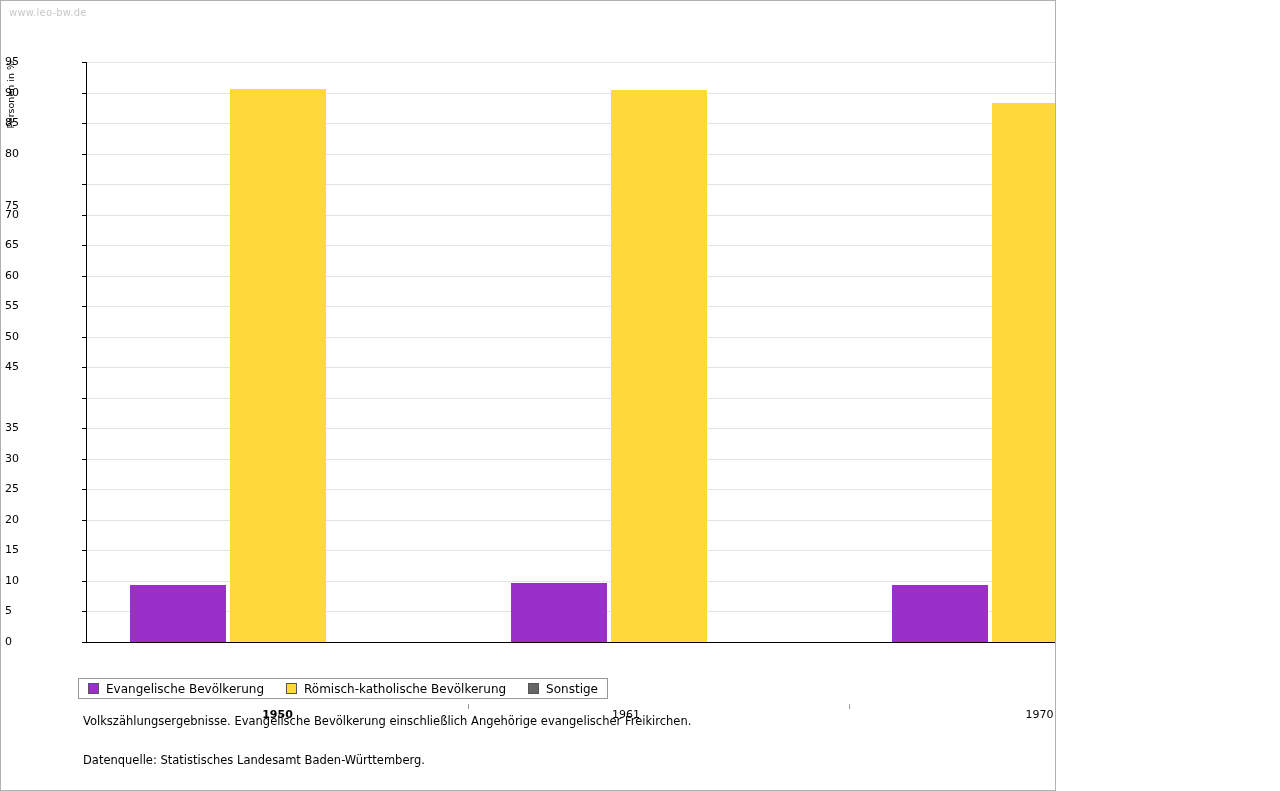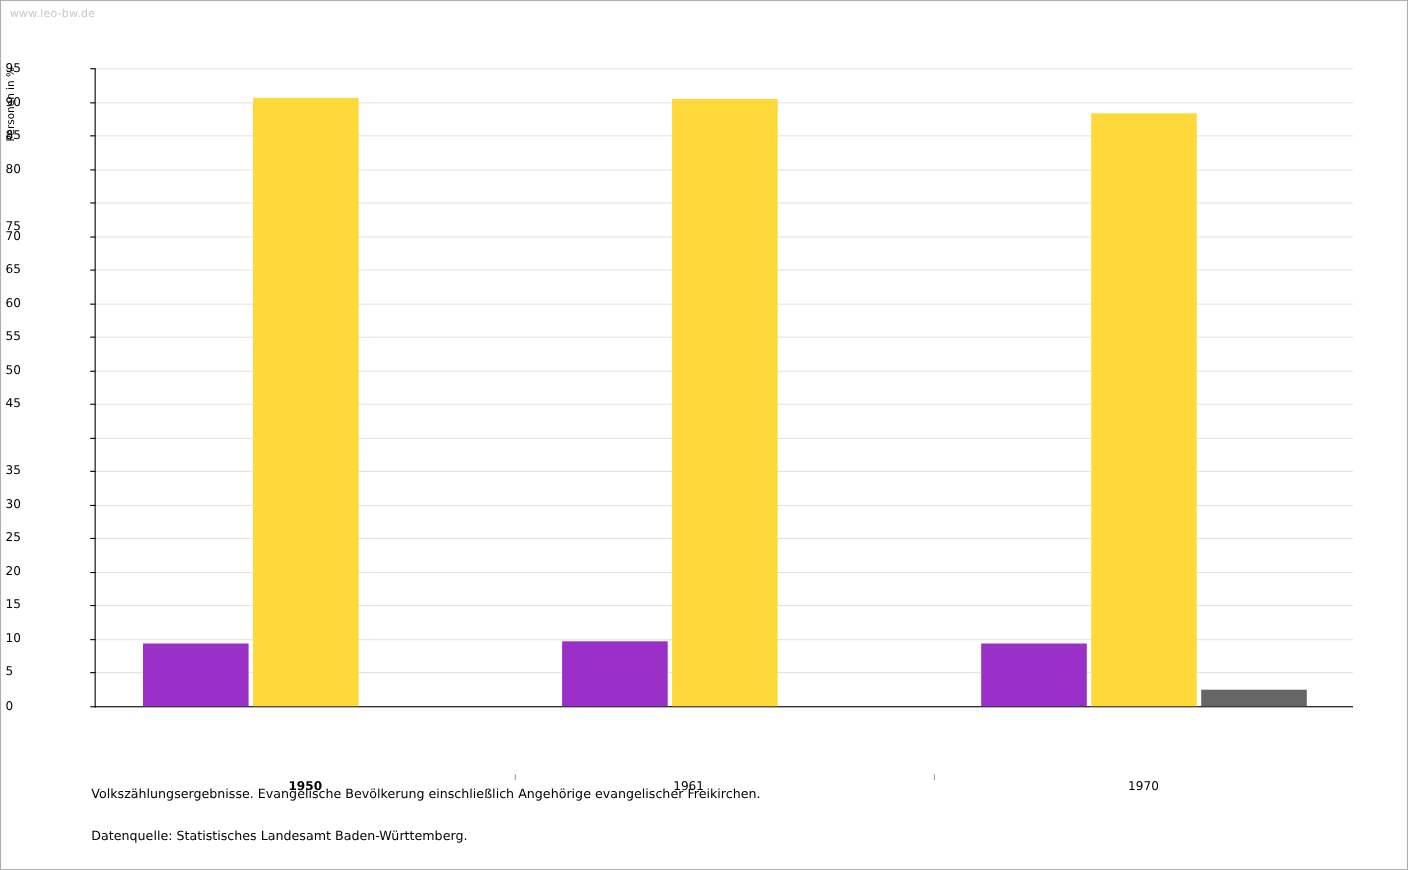--- a/index.html
+++ b/index.html
@@ -5,21 +5,21 @@
   html, body {
     margin: 0;
     padding: 0;
     background: #ffffff;
   }
   body {
     font-family: "DejaVu Sans", sans-serif;
   }
   #page {
     position: relative;
-    width: 1280px;
+    width: 1056px;
     height: 791px;
     background: #ffffff;
     border: 1px solid #b0b0b0;
     box-sizing: border-box;
     overflow: hidden;
     padding-left: 48px;
   }
   .watermark {
     position: absolute;
     left: 8px;
@@ -222,20 +222,34 @@
       <div class="bar" style="left: 523.5px; width: 96px; height: 551.916px; background: rgb(255, 216, 58);"></div>
       <div class="xtick-label" style="left: 539px;">1961</div>
       <div class="bar" style="left: 804.5px; width: 96px; height: 56.7789px; background: rgb(154, 48, 200);"></div>
       <div class="bar" style="left: 904.5px; width: 96px; height: 539.095px; background: rgb(255, 216, 58);"></div>
       <div class="bar" style="left: 1004.5px; width: 96px; height: 14.6526px; background: rgb(102, 102, 102);"></div>
       <div class="xtick-label" style="left: 952.5px;">1970</div>
       <div class="xtick-mark" style="left: 381px;"></div>
       <div class="xtick-mark" style="left: 762px;"></div>
     </div>
 
+  <div id="legend">
+      <div class="legend-entry">
+        <span class="legend-swatch" style="background: rgb(154, 48, 200);"></span>
+        <span>Evangelische Bevölkerung</span>
+      </div>
+      <div class="legend-entry">
+        <span class="legend-swatch" style="background: rgb(255, 216, 58);"></span>
+        <span>Römisch-katholische Bevölkerung</span>
+      </div>
+      <div class="legend-entry">
+        <span class="legend-swatch" style="background: rgb(102, 102, 102);"></span>
+        <span>Sonstige</span>
+      </div>
+    </div>
 
   <div id="notes">
     <div>Volkszählungsergebnisse. Evangelische Bevölkerung einschließlich Angehörige evangelischer Freikirchen.</div>
   </div>
 
   <div id="source">Datenquelle: Statistisches Landesamt Baden-Württemberg.</div>
 
 </div>
 
 </body></html>

